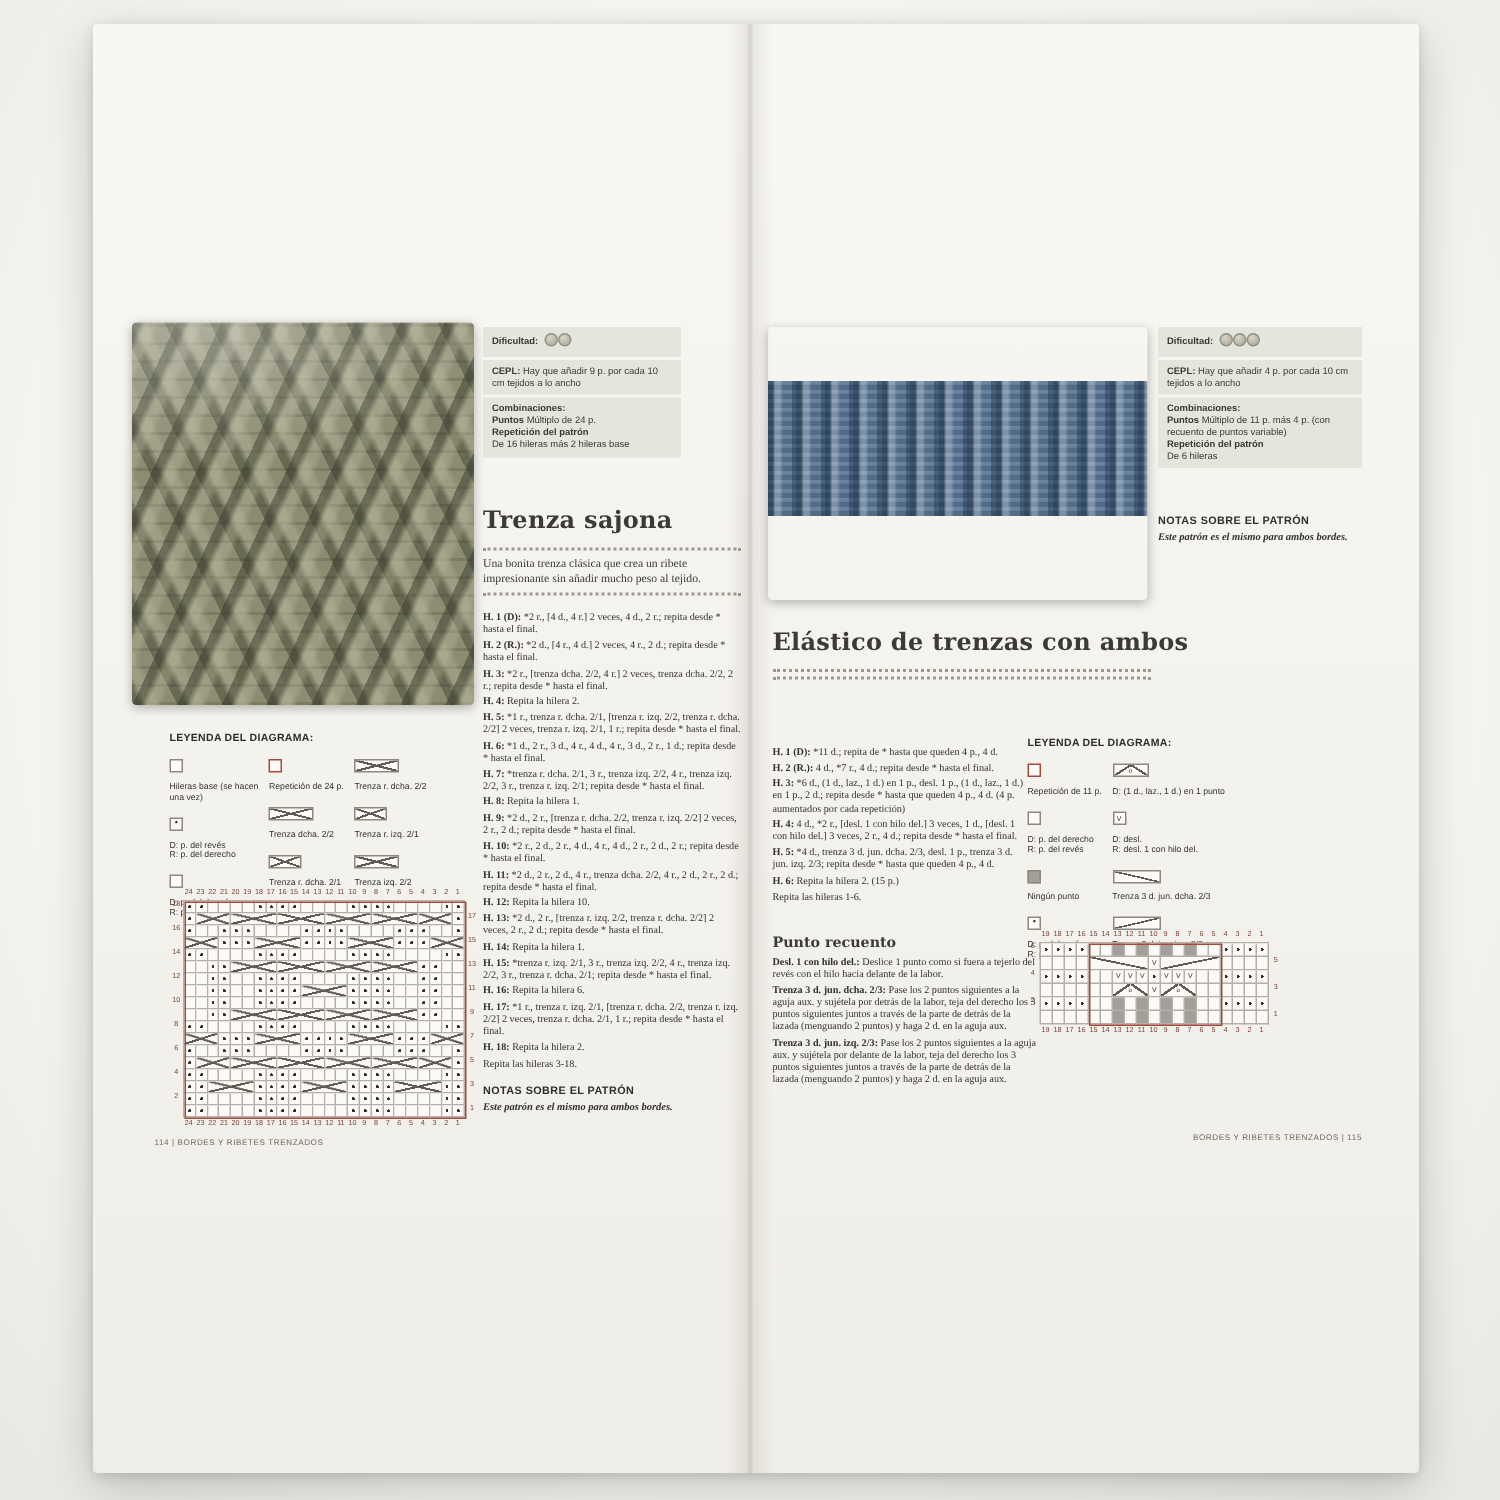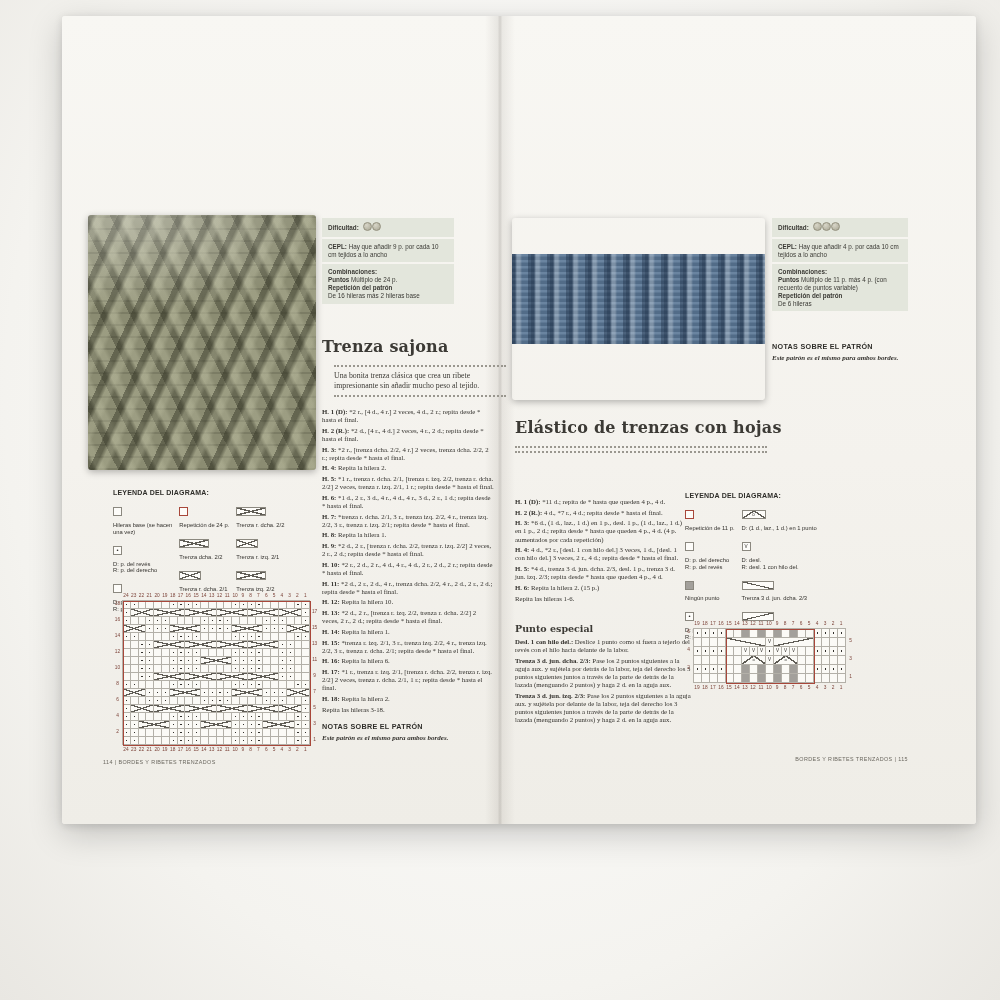--- a/index.html
+++ b/index.html
@@ -1,21 +1,21 @@
 <!DOCTYPE html>
 <html><head>
 <meta charset="utf-8">
 <style>
   html,body{margin:0;padding:0;background:#e9e7e2;}
   .scene{position:relative;width:1000px;height:1000px;overflow:hidden;
     background:radial-gradient(ellipse at 50% 40%, #ffffff 0%, #f4f3ef 70%, #e9e7e2 100%);
     font-family:"Liberation Sans",sans-serif;}
-  .book{position:absolute;left:62px;top:16px;width:884px;height:808px;border-radius:3px;
+  .book{position:absolute;left:62px;top:16px;width:884px;height:966px;border-radius:3px;
     background:linear-gradient(180deg,#f8f7f3 0%,#f4f2ed 55%,#efede7 100%);
-    box-shadow:0 10px 34px rgba(0,0,0,.20), 0 2px 8px rgba(0,0,0,.12);padding-left:30px;}
+    box-shadow:0 10px 34px rgba(0,0,0,.20), 0 2px 8px rgba(0,0,0,.12);}
   .gutter{position:absolute;left:423px;top:0;width:30px;height:100%;
     background:linear-gradient(to right, rgba(0,0,0,0), rgba(90,80,70,.10) 42%, rgba(60,52,45,.20) 50%, rgba(90,80,70,.09) 58%, rgba(0,0,0,0));}
   
   .swatch{position:absolute;border-radius:3px;box-shadow:0 2px 7px rgba(0,0,0,.28);overflow:hidden;}
   .swatch-left{left:26px;top:199px;width:228px;height:255px;background-color:#8b8c72;
     background-image:
       radial-gradient(ellipse 140% 60% at 22% 0%, rgba(255,255,255,.30), rgba(255,255,255,0) 62%),
       repeating-linear-gradient(115deg, rgba(52,53,38,.45) 0 5px, rgba(186,187,158,.35) 9px 14px, rgba(52,53,38,0) 18px 27px),
       repeating-linear-gradient(63deg, rgba(52,53,38,.40) 0 5px, rgba(196,197,168,.30) 9px 14px, rgba(52,53,38,0) 18px 27px),
       repeating-linear-gradient(0deg, rgba(40,40,28,.16) 0 2px, rgba(0,0,0,0) 2px 12px);}
@@ -115,21 +115,21 @@
         <div><b>Combinaciones:</b></div>
         <div><b>Puntos</b>
              <span>Múltiplo de 24 p.</span></div>
         <div><b>Repetición del patrón</b></div>
         <div><span>De 16 hileras más 2 hileras base</span></div>
       </div>
     </div>
 
     <h1 class="title" style="left:260px;top:323px;">Trenza sajona</h1>
 
-    <div class="textcol" style="left:272px;top:346px;width:172px;">
+    <div class="textcol" style="left:260px;top:346px;width:172px;">
       <div class="dotrule"></div>
       <p class="intro-p">Una bonita trenza clásica que crea un ribete impresionante sin añadir mucho peso al tejido.</p>
       <div class="dotrule"></div>
     </div>
 
     <div class="textcol" style="left:260px;top:392px;width:172px;">
       <div>
           <p class="instr"><b>H. 1 (D): </b><span>*2 r., [4 d., 4 r.] 2 veces, 4 d., 2 r.; repita desde * hasta el final.</span></p>
           <p class="instr"><b>H. 2 (R.): </b><span>*2 d., [4 r., 4 d.] 2 veces, 4 r., 2 d.; repita desde * hasta el final.</span></p>
           <p class="instr"><b>H. 3: </b><span>*2 r., [trenza dcha. 2/2, 4 r.] 2 veces, trenza dcha. 2/2, 2 r.; repita desde * hasta el final.</span></p>
@@ -685,21 +685,21 @@
         <div><b>Repetición del patrón</b></div>
         <div><span>De 6 hileras</span></div>
       </div>
     </div>
 
     <div class="textcol notas" style="left:710px;top:318px;width:130px;">
       <p class="notas-head">NOTAS SOBRE EL PATRÓN</p>
       <p class="notas-text">Este patrón es el mismo para ambos bordes.</p>
     </div>
 
-    <h1 class="title" style="left:453px;top:404px;">Elástico de trenzas con hojas</h1>
+    <h1 class="title" style="left:453px;top:404px;">Elástico de trenzas con ambos</h1>
 
     <div class="textcol" style="left:453px;top:427px;width:252px;">
       <div class="dotrule"></div>
       <div class="dotrule"></div>
     </div>
 
     <div class="textcol" style="left:453px;top:482px;width:168px;">
       <div>
           <p class="instr"><b>H. 1 (D): </b><span>*11 d.; repita de * hasta que queden 4 p., 4 d.</span></p>
           <p class="instr"><b>H. 2 (R.): </b><span>4 d., *7 r., 4 d.; repita desde * hasta el final.</span></p>
@@ -726,21 +726,21 @@
             <div class="lg-item"><span class="sym inc-box">o</span><div class="lg-label">D: (1 d., laz., 1 d.) en 1 punto</div></div>
             <div class="lg-item"><span class="sym v-box">V</span><div class="lg-label">D: desl.
 R: desl. 1 con hilo del.</div></div>
             <div class="lg-item"><span class="sym cable-dec-r"></span><div class="lg-label">Trenza 3 d. jun. dcha. 2/3</div></div>
             <div class="lg-item"><span class="sym cable-dec-l"></span><div class="lg-label">Trenza 3 d. jun. izq. 2/3</div></div>
           </div>
         </div>
     </div>
 
     <div class="textcol" style="left:453px;top:608px;width:176px;">
-      <p class="sp-head">Punto especial</p>
+      <p class="sp-head">Punto recuento</p>
       <div>
           <p class="instr"><b>Desl. 1 con hilo del.: </b><span>Deslice 1 punto como si fuera a tejerlo del revés con el hilo hacia delante de la labor.</span></p>
           <p class="instr"><b>Trenza 3 d. jun. dcha. 2/3: </b><span>Pase los 2 puntos siguientes a la aguja aux. y sujétela por detrás de la labor, teja del derecho los 3 puntos siguientes juntos a través de la parte de detrás de la lazada (menguando 2 puntos) y haga 2 d. en la aguja aux.</span></p>
           <p class="instr"><b>Trenza 3 d. jun. izq. 2/3: </b><span>Pase los 2 puntos siguientes a la aguja aux. y sujétela por delante de la labor, teja del derecho los 3 puntos siguientes juntos a través de la parte de detrás de la lazada (menguando 2 puntos) y haga 2 d. en la aguja aux.</span></p>
         </div>
     </div>
 
     <div class="chart" style="left:622px;top:604px;">
         <div class="num-row">
           <div class="cnum" style="width: 8px;">19</div>

